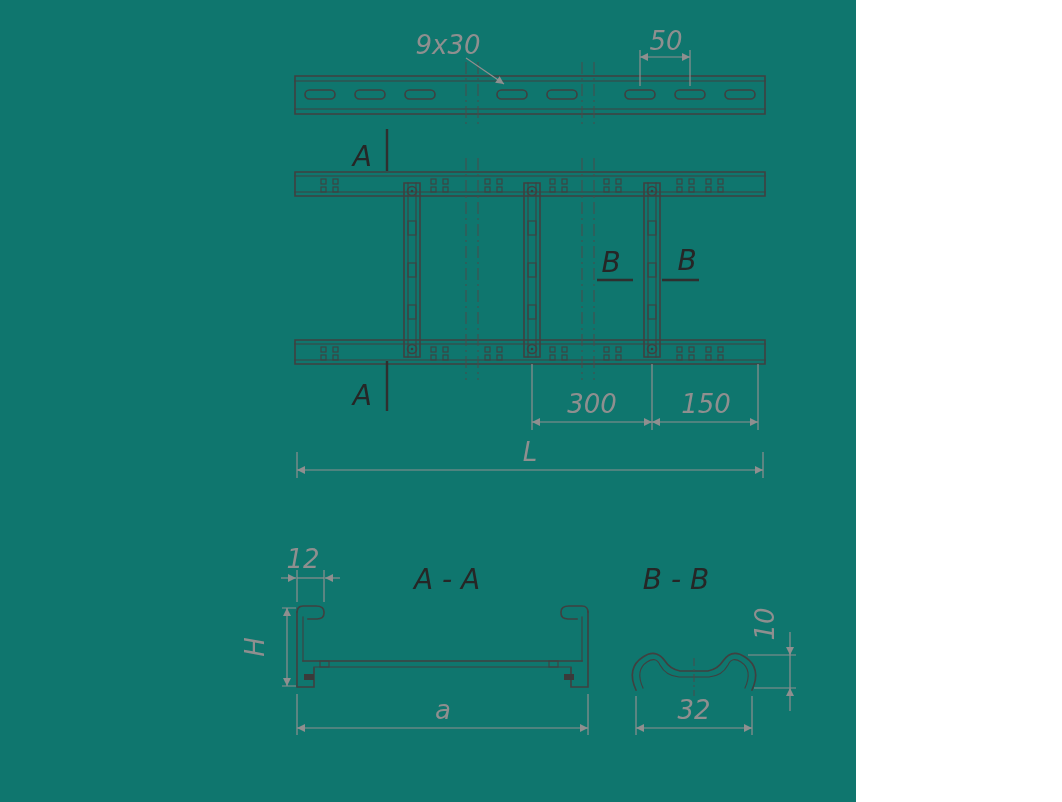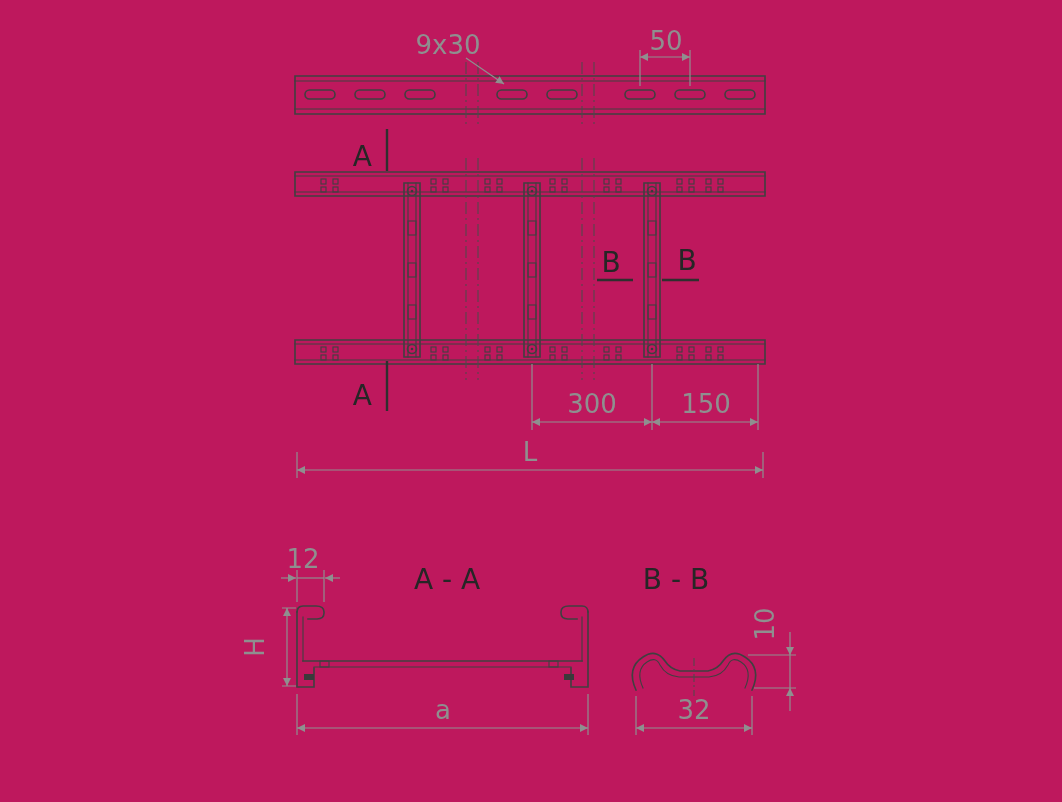--- a/index.html
+++ b/index.html
@@ -1,16 +1,16 @@
 <!DOCTYPE html>
 <html><head>
 <meta charset="utf-8">
 <style>
   html,body{margin:0;padding:0;background:#ffffff;}
-  .canvas{position:relative;width:1062px;height:802px;background:#be185d;overflow:hidden;}
+  .canvas{position:relative;width:856px;height:802px;background:#0f766e;overflow:hidden;font-style:italic;}
   svg{display:block;}
   text{font-family:"DejaVu Sans","Liberation Sans",sans-serif;}
   .outline{stroke:#404040;stroke-width:1.6;fill:none;stroke-linecap:square;}
   .thin{stroke-width:1.1;}
   .dimline{stroke:#8f8f8f;stroke-width:1.2;fill:none;stroke-linecap:butt;}
   .breakline{stroke:#4a4a4a;stroke-width:1;fill:none;stroke-dasharray:12 4 2 4;}
   .sectionline{stroke:#2f2f2f;stroke-width:2.4;fill:none;stroke-linecap:butt;}
   .centerline{stroke:#4a4a4a;stroke-width:1;fill:none;stroke-dasharray:8 3 2 3;}
   .dimtext{fill:#8f8f8f;font-size:26px;text-anchor:middle;}
   .lbltext{fill:#262626;font-size:28px;text-anchor:middle;}

